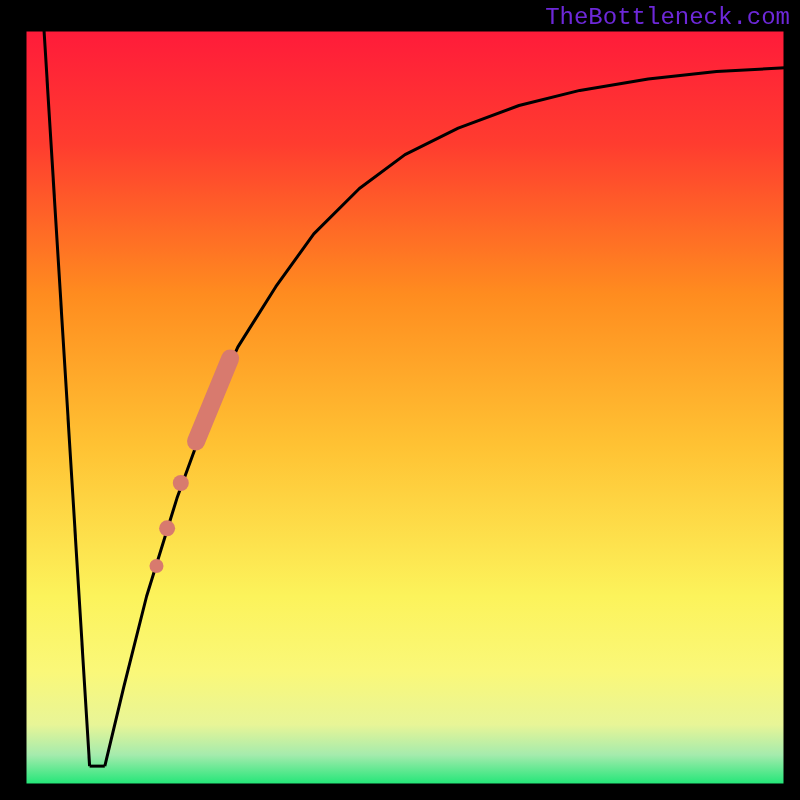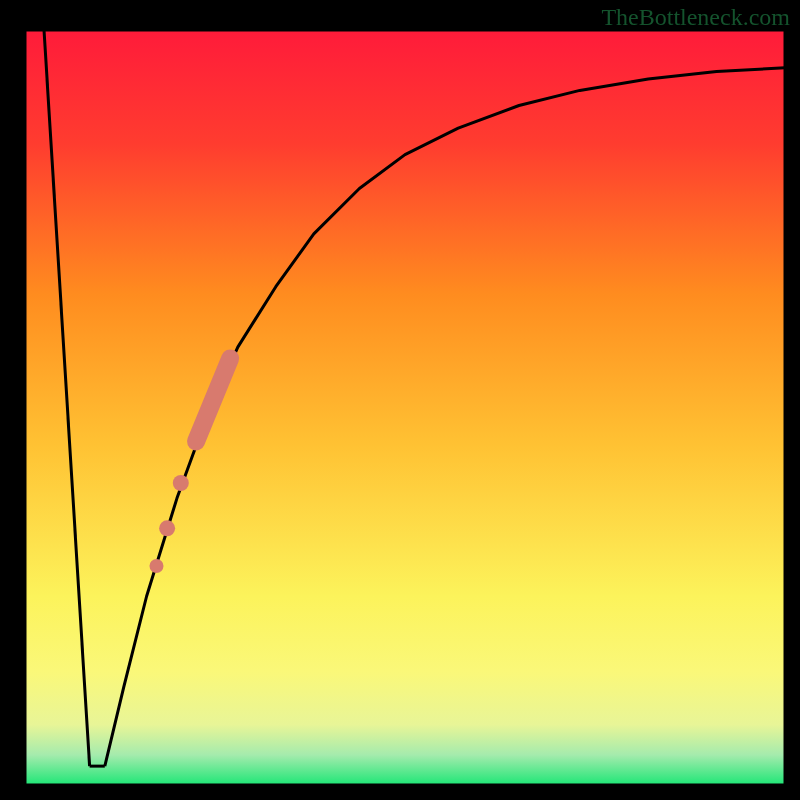--- a/index.html
+++ b/index.html
@@ -11,22 +11,22 @@
   .chart-container {
     width: 800px;
     height: 800px;
     position: relative;
   }
   .watermark {
     position: absolute;
     top: 4px;
     right: 10px;
     font-size: 24px;
-    color: #14532d;
-    font-family: Liberation Serif, serif;
+    color: #6d28d9;
+    font-family: Liberation Mono, monospace;
     z-index: 10;
   }
   svg {
     display: block;
   }
 </style>
 </head>
 <body>
 
 <div class="chart-container">

